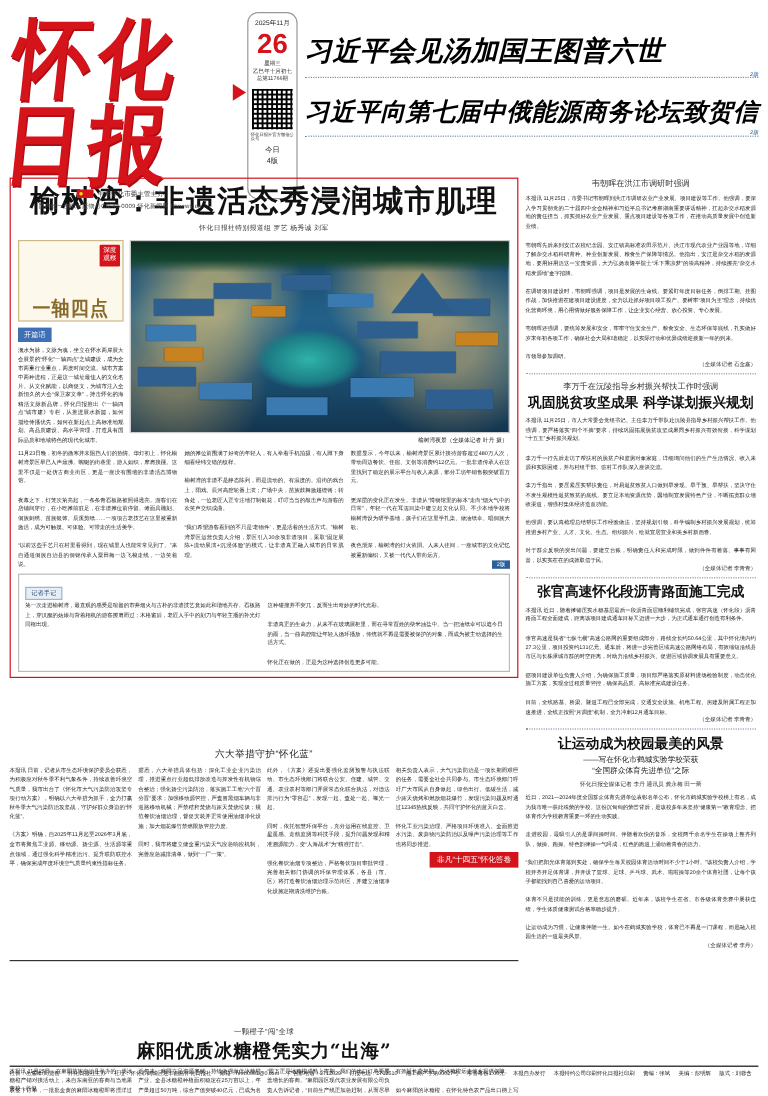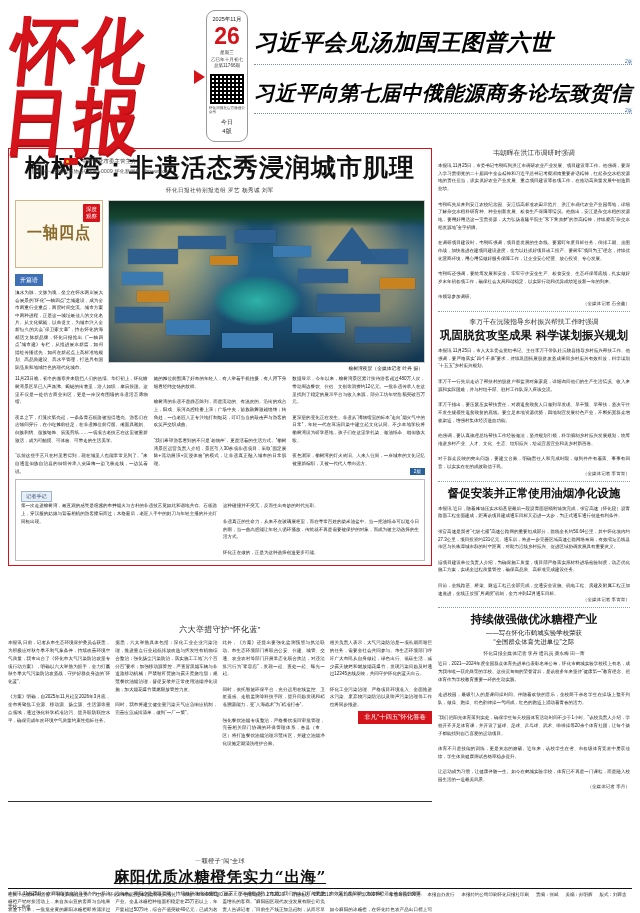--- a/index.html
+++ b/index.html
@@ -28,21 +28,21 @@
   .flag{width:14px;height:7px;background:#d4131a;position:relative;border-radius:1px;}
   .flag:after{content:"";position:absolute;left:2px;top:2px;width:3px;height:3px;background:#ffde00;border-radius:50%;}
   .logo-sub2{font-size:5px;color:#444;margin-top:3px;letter-spacing:.2px;}
 
   .mh-mid{flex:0 0 14px;display:flex;align-items:center;justify-content:center;}
   .arrow-r{width:0;height:0;border-top:7px solid transparent;border-bottom:7px solid transparent;border-left:11px solid #d4131a;}
 
   .datebox{
     width:56px;border:1px solid #999;border-radius:9px;
     display:flex;flex-direction:column;align-items:center;
-    padding:5px 2px;box-sizing:border-box;margin-top:4px;height:132px;
+    padding:5px 2px;box-sizing:border-box;margin-top:4px;height:156px;
   }
   .db-ym{font-size:5.5px;color:#222;}
   .db-day{font-size:23px;font-weight:700;color:#d4131a;line-height:1.05;margin:1px 0 2px;}
   .db-l{font-size:4.6px;color:#333;line-height:1.45;text-align:center;}
   .qr{width:34px;height:34px;margin:3px 0 1px;
     background-image:
       linear-gradient(90deg,#000 50%,transparent 50%),
       linear-gradient(#000 50%,transparent 50%);
     background-size:4px 4px,4px 4px;background-color:#fff;border:1px solid #fff;}
   .db-qrcap{font-size:3.6px;color:#333;}
@@ -67,21 +67,21 @@
   .feature{border:1.6px solid #d4131a;padding:5px 6px 4px;box-sizing:border-box;}
   .feat-title{
     font-family:"DejaVu Serif","Liberation Serif",serif;
     font-size:25px;font-weight:700;text-align:center;letter-spacing:1px;line-height:1.15;
   }
   .feat-by{font-size:5.6px;text-align:center;color:#333;margin:4px 0 5px;letter-spacing:.4px;}
   .feat-row{display:flex;gap:5px;}
   .sidecard{width:88px;flex:0 0 88px;}
   .badge-art{
     height:66px;border:1px solid #cdb88a;background:#fdf8ec;position:relative;
-    display:flex;align-items:center;justify-content:center;overflow:hidden;
+    display:flex;align-items:flex-end;justify-content:center;overflow:hidden;
   }
   .badge-art .axis{
     font-family:"DejaVu Serif",serif;font-size:15px;font-weight:700;color:#8a6a2a;
     letter-spacing:1px;transform:scaleY(1.1);
   }
   .badge-art .stamp{
     position:absolute;right:2px;top:3px;background:#d4131a;color:#fff;
     font-size:5.5px;line-height:1.25;padding:2px 2px;border-radius:1px;width:13px;text-align:center;
   }
   .tag-red{display:inline-block;background:#3f6fb5;color:#fff;font-size:6px;padding:1.5px 5px;margin:4px 0 3px;}
@@ -119,21 +119,21 @@
   .bluetag{display:inline-block;background:#2a6099;color:#fff;font-size:4.6px;padding:1px 4px;float:right;}
 
   
   .sec{margin-top:7px;}
   .sec-kicker{font-size:6.2px;text-align:center;color:#333;margin-bottom:2px;letter-spacing:.3px;}
   .sec-title{
     font-family:"DejaVu Serif","Liberation Serif",serif;
     font-weight:700;text-align:center;line-height:1.2;letter-spacing:.6px;
   }
   .t-lg{font-size:18px;}
-  .t-md{font-size:15.5px;text-decoration:underline;}
+  .t-md{font-size:15.5px;}
   .t-sm{font-size:13px;}
   .t-xs{font-size:11.5px;}
   .sec-sub{font-size:8px;text-align:center;color:#222;margin:3px 0 4px;letter-spacing:.4px;}
   .hr-thin{border-top:1px solid #333;margin:5px 0;}
   .hr-dot{border-top:1px dotted #8a9bb0;margin:5px 0;}
   .cols2{display:flex;gap:6px;}
   .cols4{display:flex;gap:5px;}
   .c{flex:1;}
 
   .rtitle{font-family:"DejaVu Serif",serif;font-weight:700;text-align:center;line-height:1.2;}
@@ -382,39 +382,39 @@
 
 对于群众反映的突出问题，要建立台账，明确责任人和完成时限，做到件件有着落、事事有回音，以实实在在的成效取信于民。</div>
             </div>
         </div>
         <div class="src">（全媒体记者 李青青）</div>
       </div>
 
       <div class="hr-dot"></div>
 
       <div>
-        <div class="rtitle t-xs">督促安装并正常使用油烟净化设施</div>
+        <div class="rtitle t-xs">张官高速怀化段沥青路面施工完成</div>
         <div class="cols2" style="margin-top:4px;">
           <div class="c">
               <div class="rtext" style="white-space:pre-line;">本报讯 近日，随着摊铺压实水稳基层最后一段沥青面层顺利铺筑完成，张官高速（怀化段）沥青路面工程全面建成，距离该项目建成通车目标又迈进一大步，为正式通车通行创造有利条件。
 
 张官高速是我省“七纵七横”高速公路网的重要组成部分，路线全长约50.64公里，其中怀化境内约27.3公里，项目投资约131亿元。通车后，将进一步完善区域高速公路网络布局，有效缩短沿线县市区与长株潭城市群的时空距离，对助力沿线乡村振兴、促进区域协调发展具有重要意义。
 
 据项目建设单位负责人介绍，为确保施工质量，项目部严格落实原材料进场检验制度，动态优化施工方案，实现全过程质量管控，确保高品质、高标准完成建设任务。
 
 目前，全线路基、桥梁、隧道工程已全部完成，交通安全设施、机电工程、房建及附属工程正加速推进，全线正按照“月调度”机制，全力冲刺12月通车目标。</div>
             </div>
         </div>
         <div class="src">（全媒体记者 李青青）</div>
       </div>
 
       <div class="hr-dot"></div>
 
       <div>
-        <div class="rtitle t-xs">持续做强做优冰糖橙产业</div>
+        <div class="rtitle t-xs">让运动成为校园最美的风景</div>
         <div class="r-sub" style="white-space:pre-line;">——写在怀化市鹤城实验学校荣获
 “全国群众体育先进单位”之际</div>
         <div class="r-by">怀化日报全媒体记者 李丹 通讯员 龚永梅 田一蕾</div>
         <div class="cols2">
           <div class="c">
               <div class="rtext" style="white-space:pre-line;">近日，2021—2024年度全国群众体育先进单位表彰名单公布，怀化市鹤城实验学校榜上有名，成为我市唯一获此殊荣的学校。这份沉甸甸的荣誉背后，是该校多年来坚持“健康第一”教育理念、把体育作为学校教育重要一环的生动实践。
 
 走进校园，最吸引人的是课间操时间。伴随着欢快的音乐，全校两千余名学生在操场上整齐列队，做操、跑操、特色韵律操一气呵成，红色的跑道上涌动着青春的活力。
 
 “我们把阳光体育落到实处，确保学生每天校园体育活动时间不少于1小时。”该校负责人介绍，学校开齐开足体育课，并开设了篮球、足球、乒乓球、武术、啦啦操等20余个体育社团，让每个孩子都能找到自己喜爱的运动项目。

